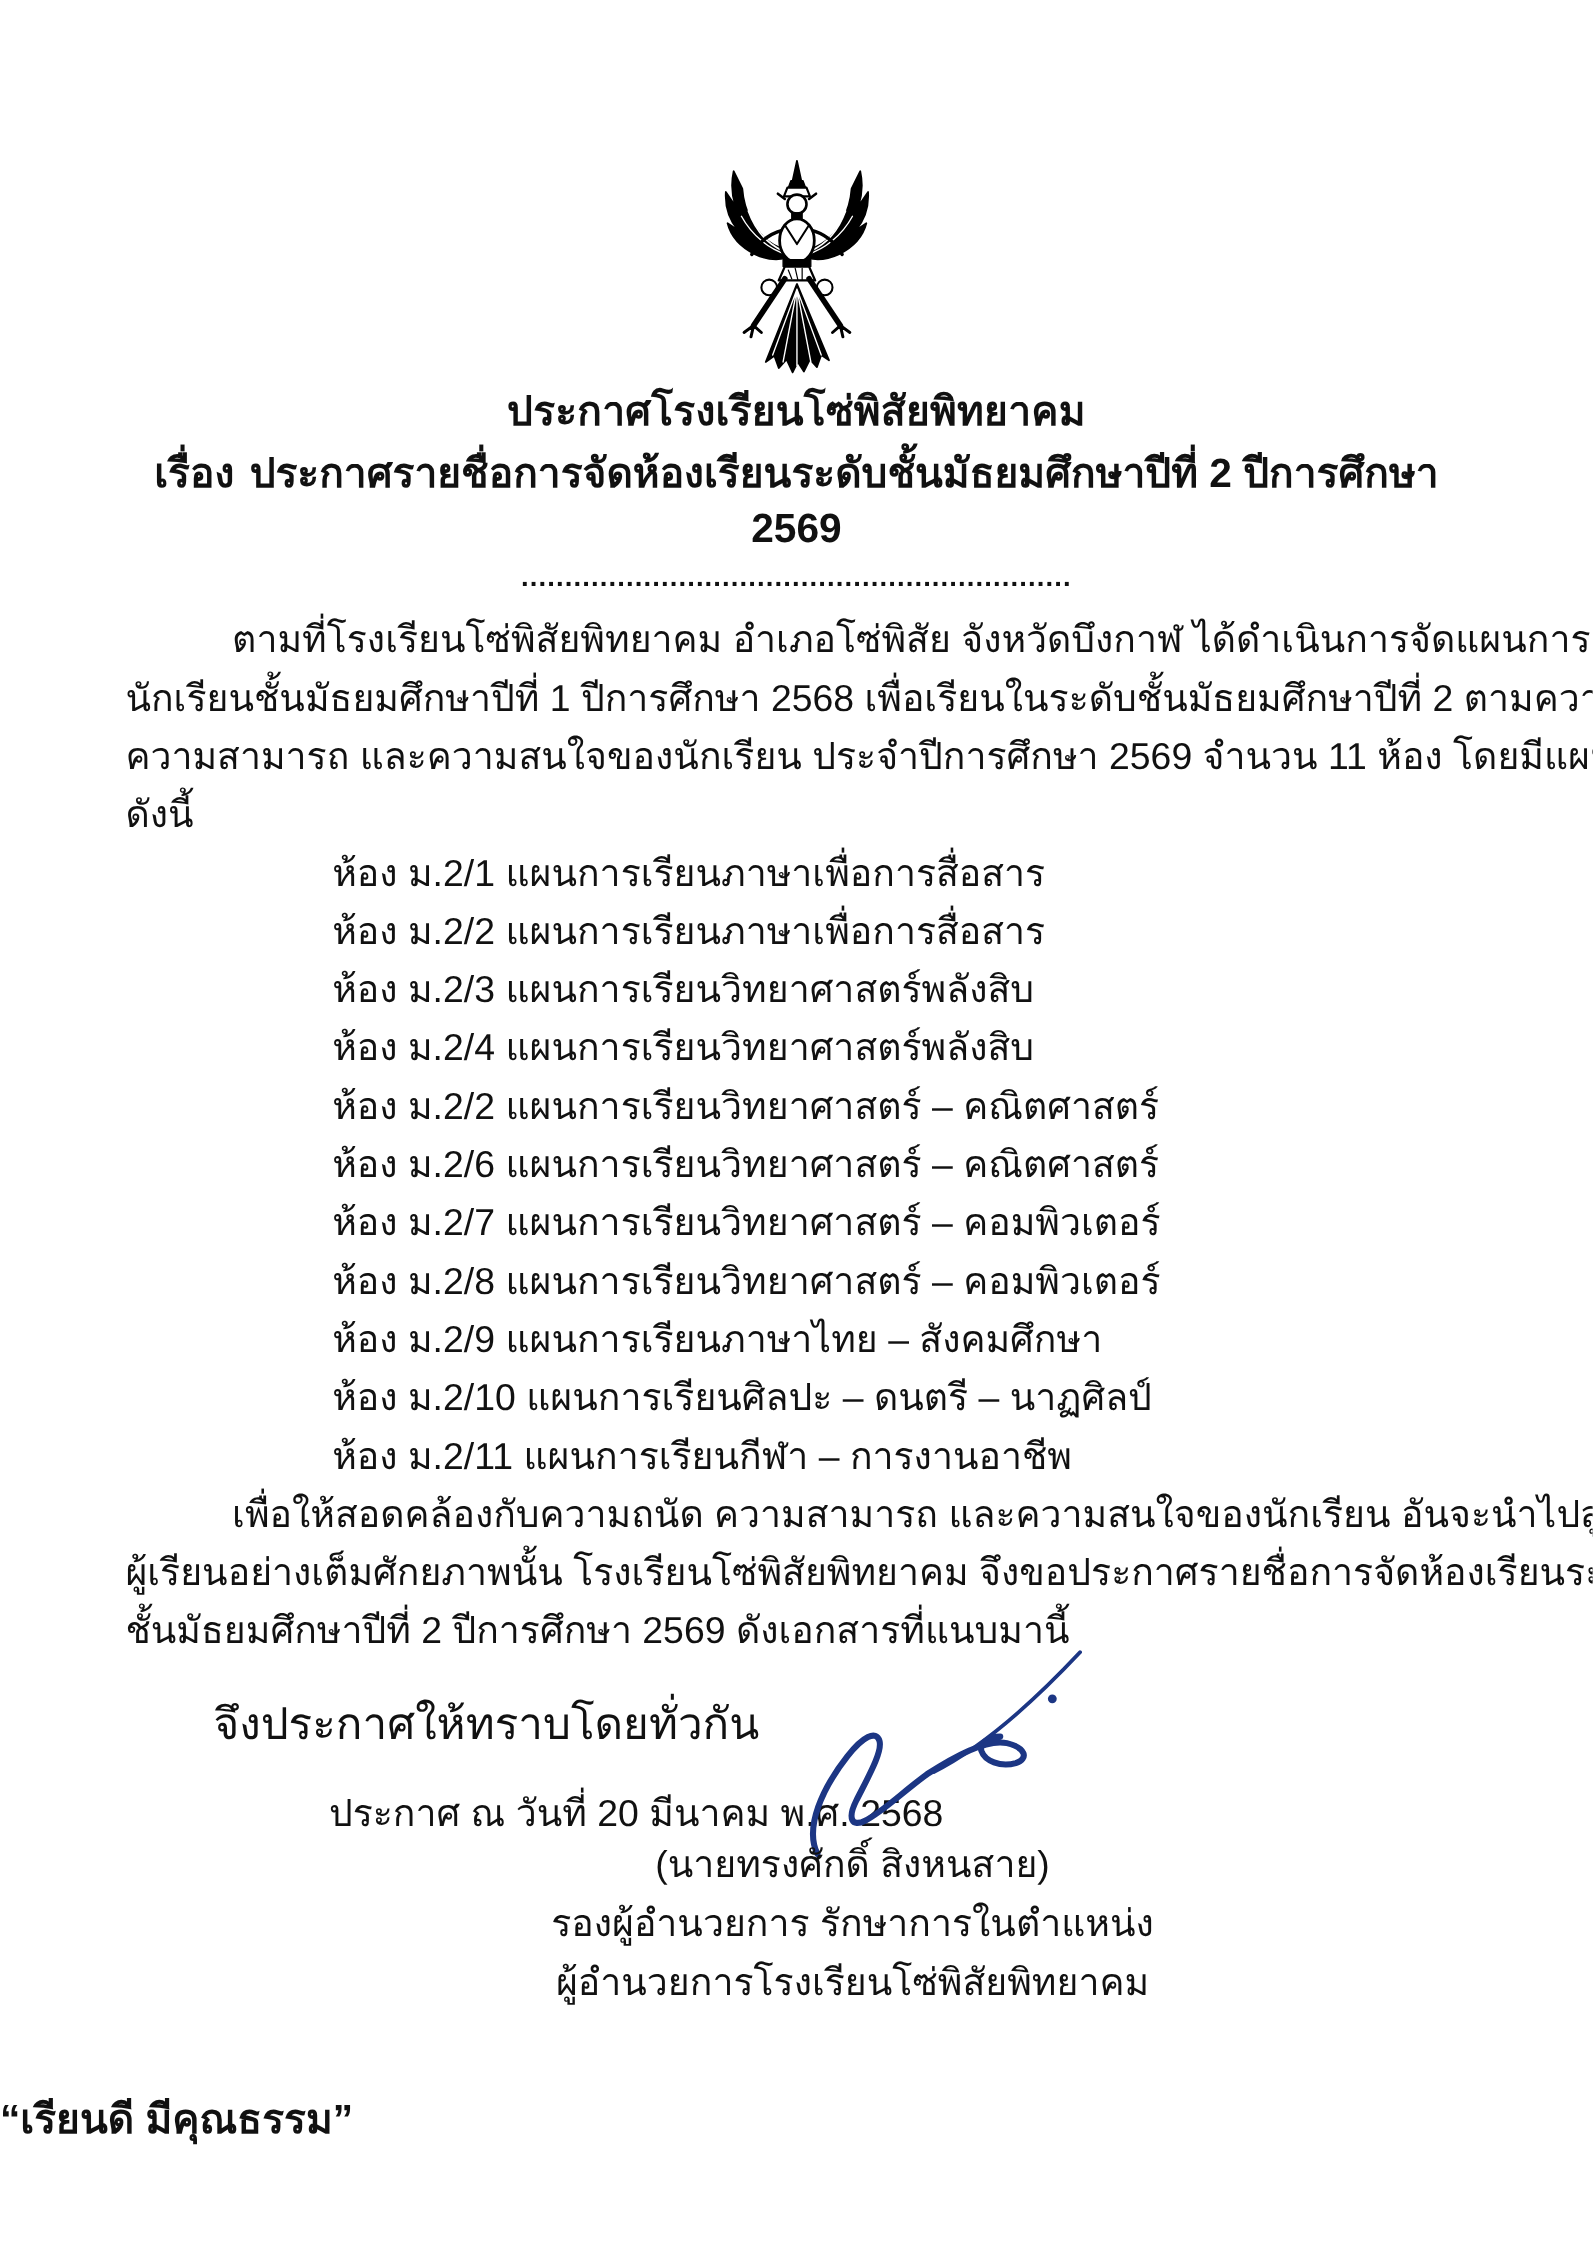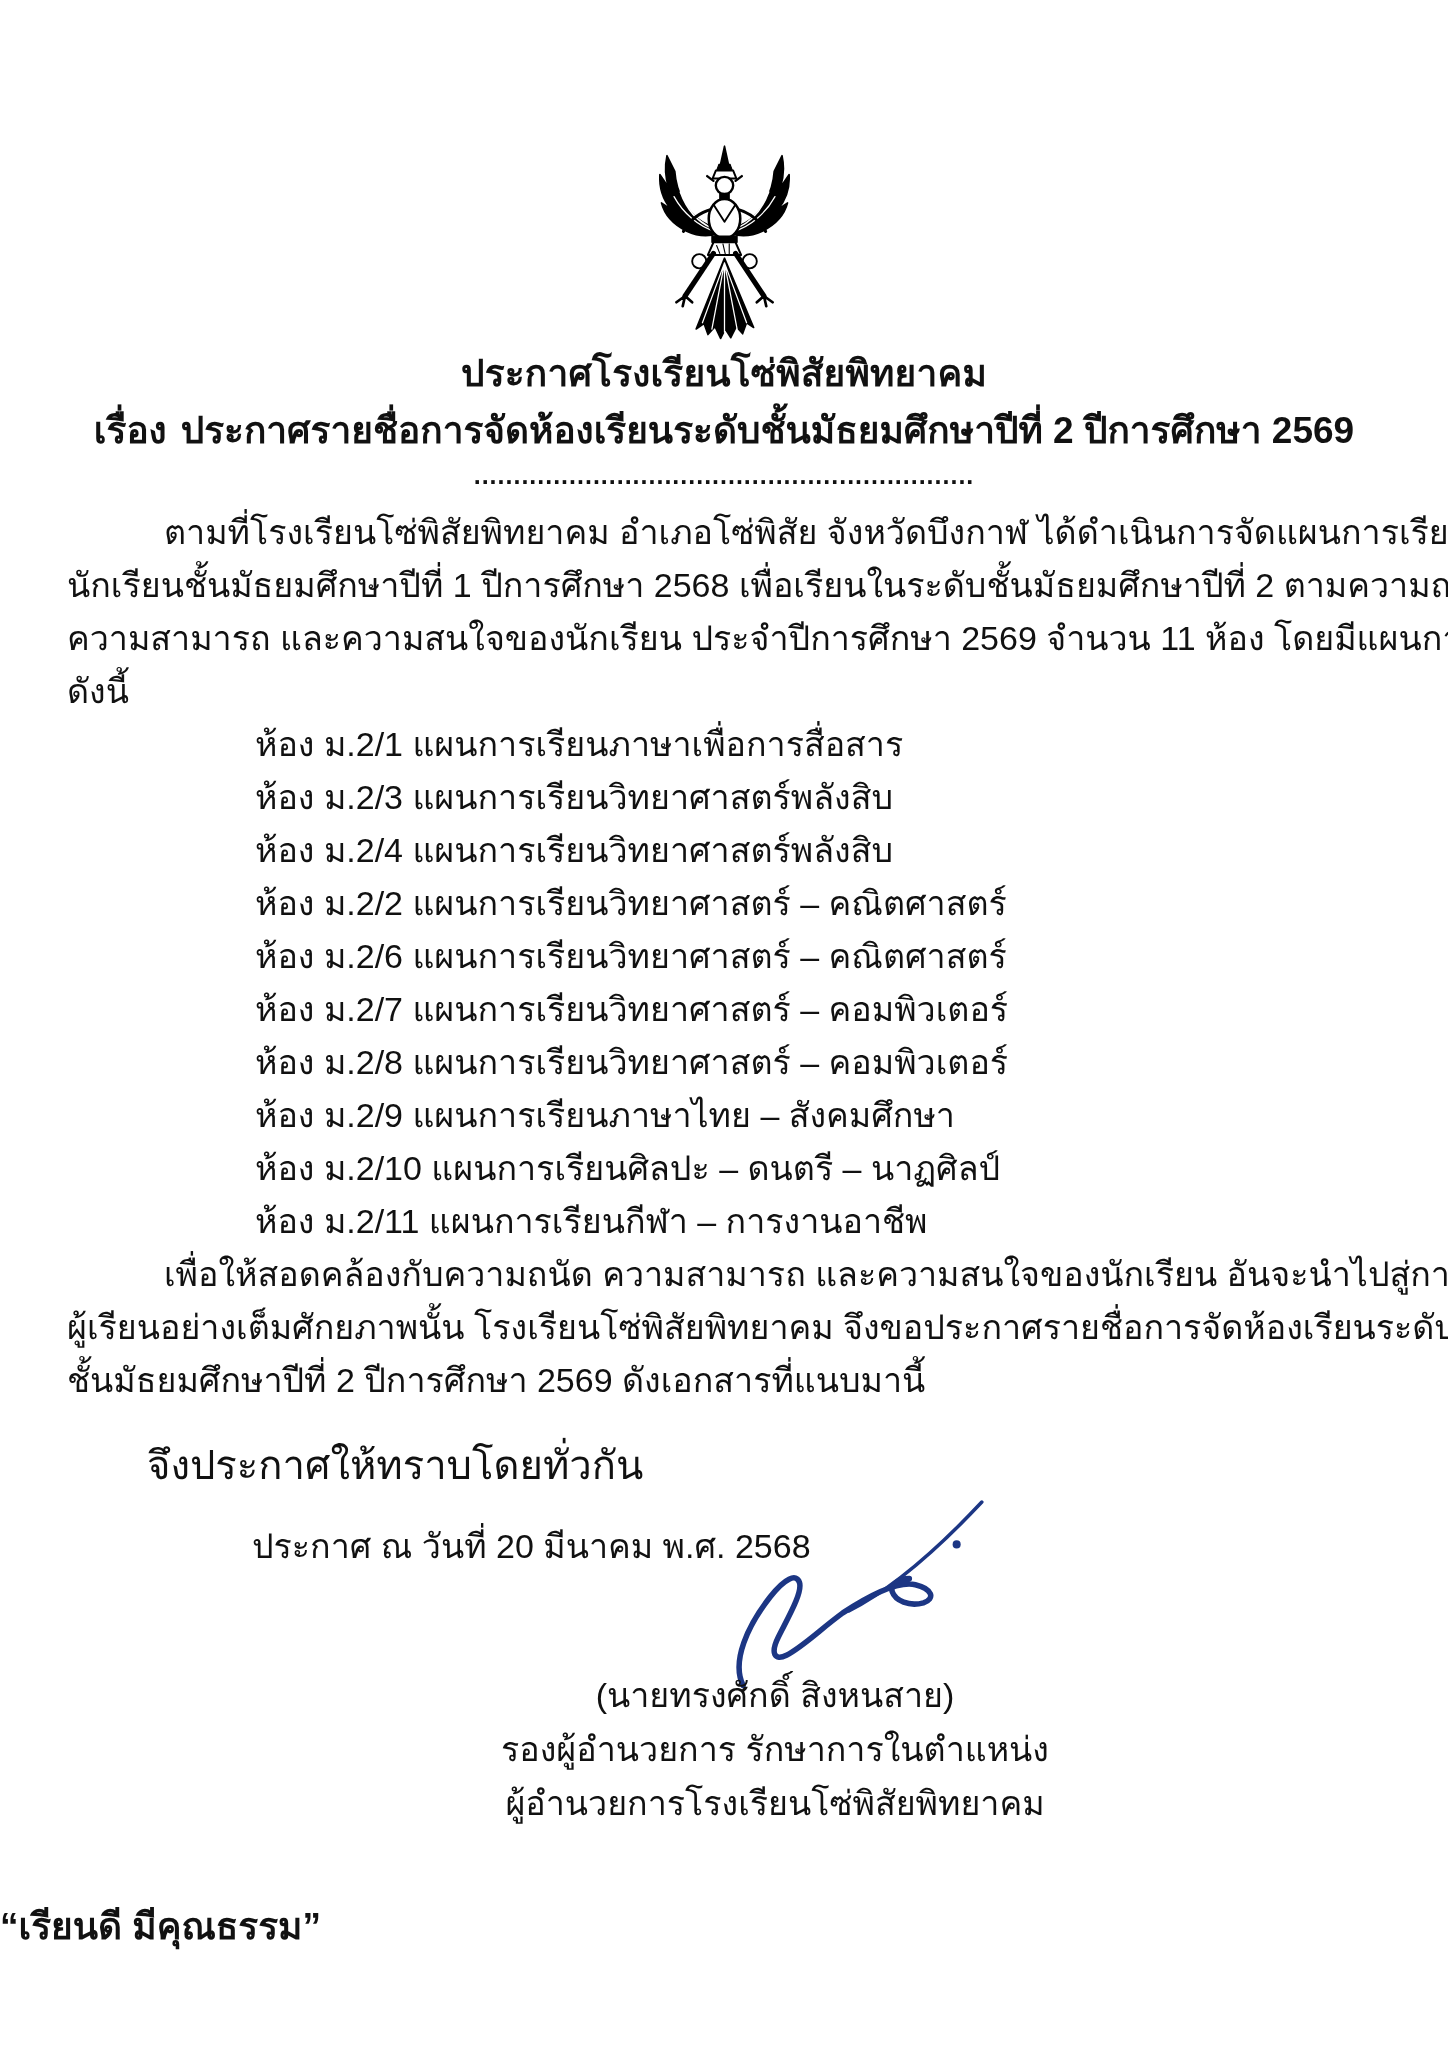--- a/index.html
+++ b/index.html
@@ -4,21 +4,21 @@
 <title>ประกาศโรงเรียนโซ่พิสัยพิทยาคม</title>
 <style>
   html,body{margin:0;padding:0;background:#ffffff;}
   .page{
     position:relative;
     width:1448px;height:2048px;
     background:#ffffff;
     color:#111111;
     font-family:"Liberation Sans","DejaVu Sans",sans-serif;
     box-sizing:border-box;
-    padding:0 67px;
+    padding:0 114px;
     overflow:hidden;
   }
   .emblem-wrap{
     width:165px;height:205px;
     margin:143px auto 2px auto;
     display:flex;align-items:center;justify-content:center;
   }
   .emblem-wrap svg{width:100%;height:100%;}
   .doc-title{
     text-align:center;
@@ -142,20 +142,21 @@
 
   <div class="body-text">
     <div class="body-line indent-first">ตามที่โรงเรียนโซ่พิสัยพิทยาคม อำเภอโซ่พิสัย จังหวัดบึงกาฬ ได้ดำเนินการจัดแผนการเรียนสำหรับ</div>
     <div class="body-line">นักเรียนชั้นมัธยมศึกษาปีที่ 1 ปีการศึกษา 2568 เพื่อเรียนในระดับชั้นมัธยมศึกษาปีที่ 2 ตามความถนัด</div>
     <div class="body-line">ความสามารถ และความสนใจของนักเรียน ประจำปีการศึกษา 2569 จำนวน 11 ห้อง โดยมีแผนการเรียน</div>
     <div class="body-line">ดังนี้</div>
   </div>
 
   <div class="body-text room-list" style="margin-top:0;">
     <div class="room-item">ห้อง ม.2/1 แผนการเรียนภาษาเพื่อการสื่อสาร</div>
+    <div class="room-item">ห้อง ม.2/2 แผนการเรียนภาษาเพื่อการสื่อสาร</div>
     <div class="room-item">ห้อง ม.2/3 แผนการเรียนวิทยาศาสตร์พลังสิบ</div>
     <div class="room-item">ห้อง ม.2/4 แผนการเรียนวิทยาศาสตร์พลังสิบ</div>
     <div class="room-item">ห้อง ม.2/2 แผนการเรียนวิทยาศาสตร์ – คณิตศาสตร์</div>
     <div class="room-item">ห้อง ม.2/6 แผนการเรียนวิทยาศาสตร์ – คณิตศาสตร์</div>
     <div class="room-item">ห้อง ม.2/7 แผนการเรียนวิทยาศาสตร์ – คอมพิวเตอร์</div>
     <div class="room-item">ห้อง ม.2/8 แผนการเรียนวิทยาศาสตร์ – คอมพิวเตอร์</div>
     <div class="room-item">ห้อง ม.2/9 แผนการเรียนภาษาไทย – สังคมศึกษา</div>
     <div class="room-item">ห้อง ม.2/10 แผนการเรียนศิลปะ – ดนตรี – นาฏศิลป์</div>
     <div class="room-item">ห้อง ม.2/11 แผนการเรียนกีฬา – การงานอาชีพ</div>
   </div>

